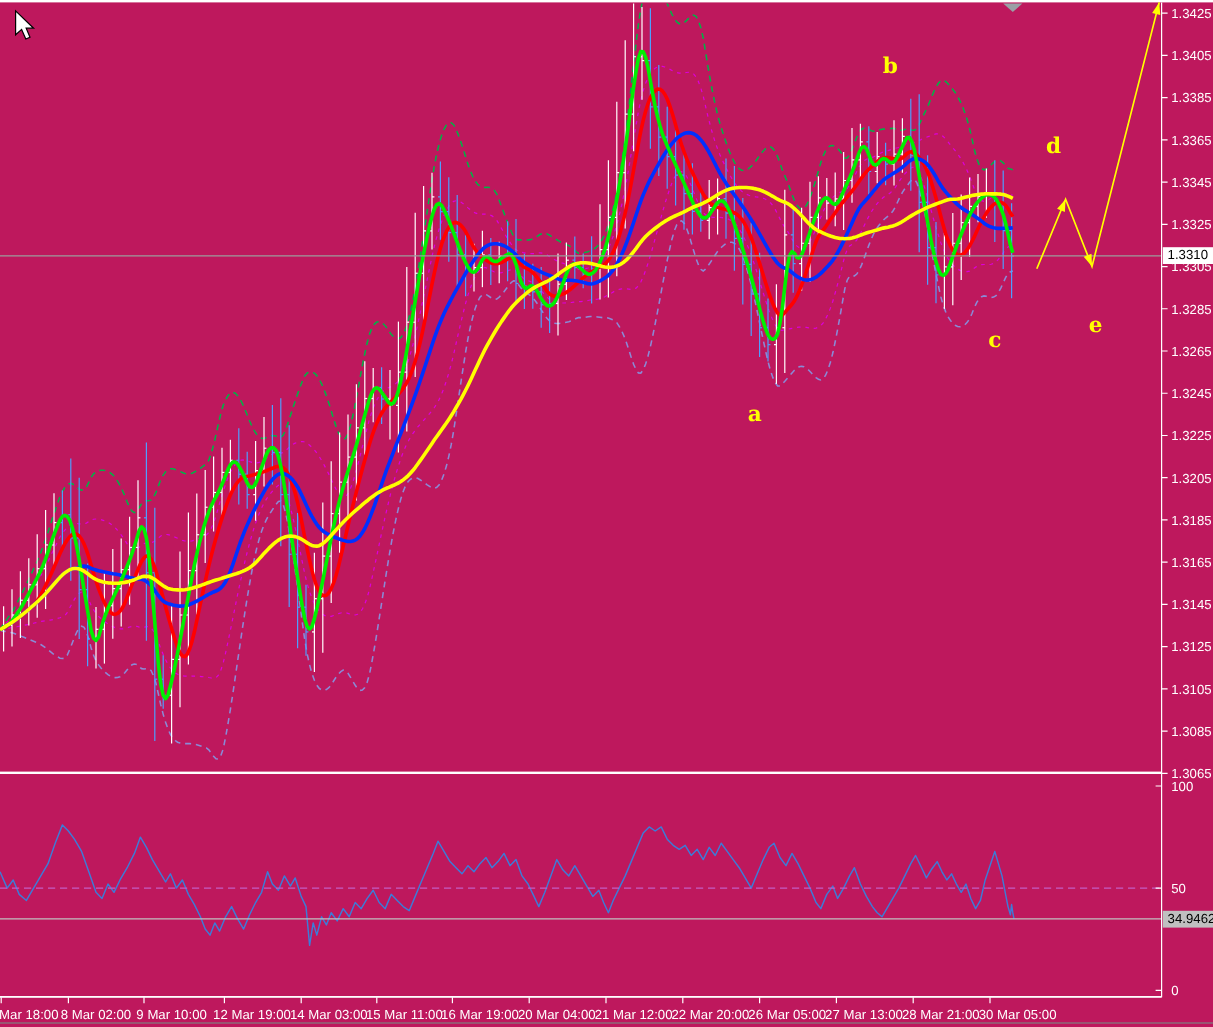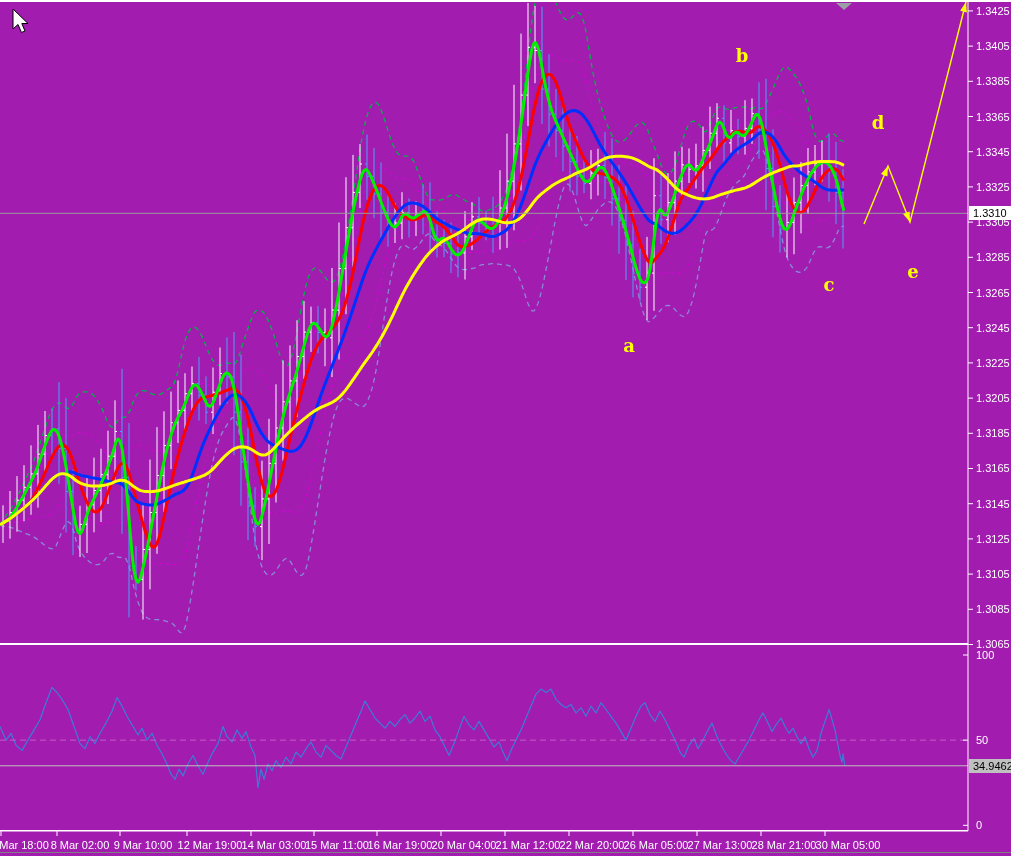--- a/index.html
+++ b/index.html
@@ -1,16 +1,16 @@
 <!DOCTYPE html>
 <html><head>
 <meta charset="utf-8">
 <style>
   html,body{margin:0;padding:0;background:#222;}
-  .screen{position:relative;width:1011px;height:856px;background:#a21caf;overflow:hidden;
+  .screen{position:relative;width:1011px;height:856px;background:#be185d;overflow:hidden;
           font-family:"Liberation Sans",sans-serif;}
   .plot-svg{position:absolute;left:0;top:0;}
   .floating-label{position:absolute;height:14px;line-height:14px;font-size:11px;color:#000;
           padding-left:4px;width:40px;z-index:5;}
   .wave-letter{position:absolute;transform:translate(-50%,-50%);color:#ffff00;
           font-family:"DejaVu Serif",serif;font-weight:700;font-size:18px;z-index:4;}
 </style>
 </head>
 <body>
 

